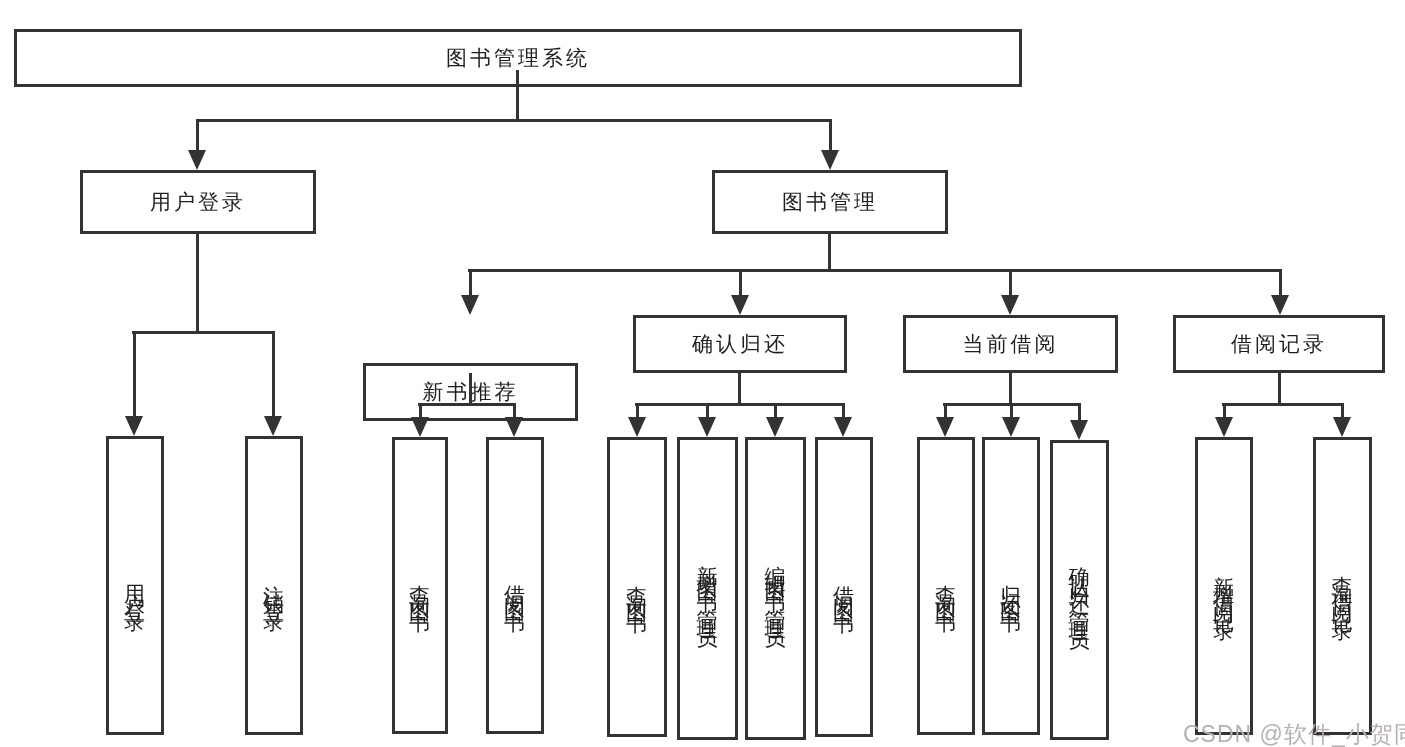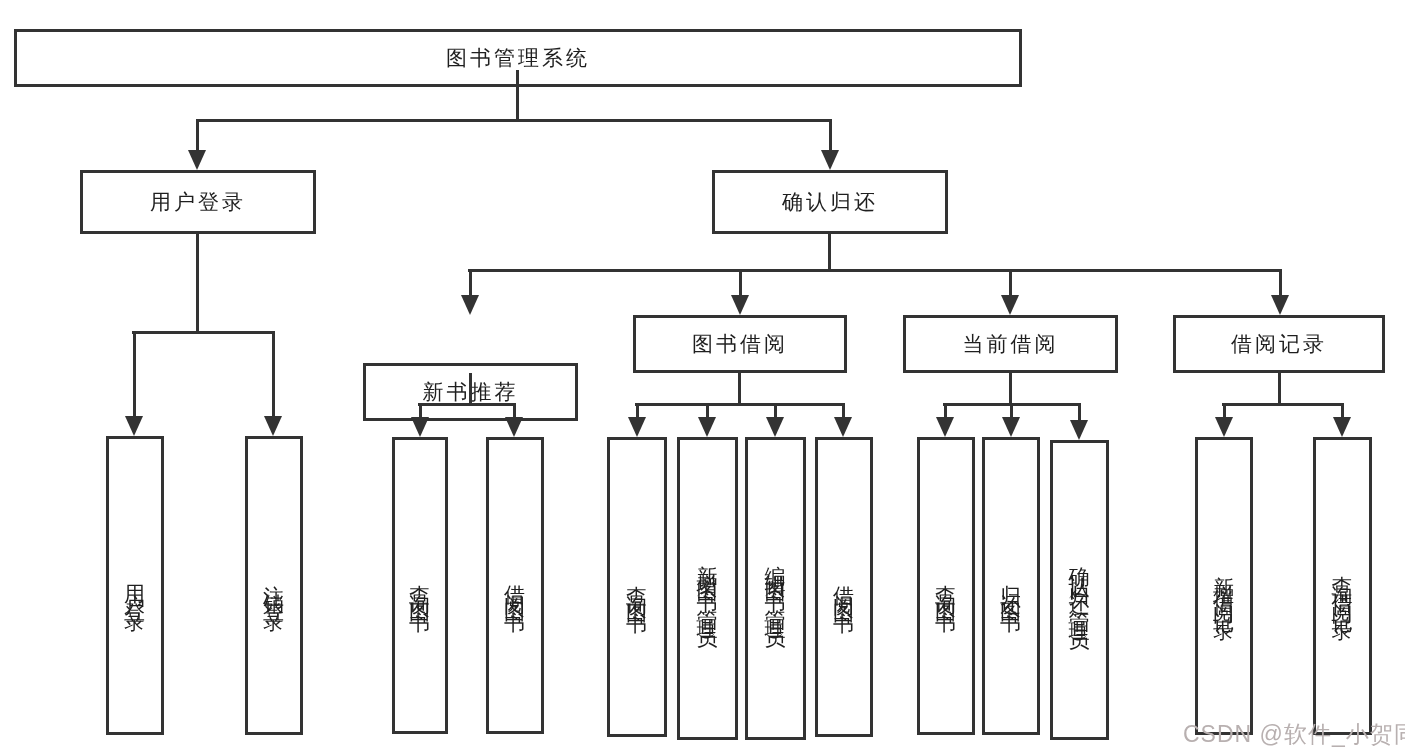--- a/index.html
+++ b/index.html
@@ -70,42 +70,42 @@
   <div class="box" style="left:14px; top:9px; width:1008px; height:58px;margin-top:20px;">图书管理系统</div>
 
   <div class="vline" style="left:516px; top:70px; height:50px;"></div>
   <div class="hline" style="left:196px; top:119px; width:636px;"></div>
   <div class="vline" style="left:196px; top:119px; height:33px;"></div>
   <div class="arrow" style="left:188px; top:150px;"></div>
   <div class="vline" style="left:829px; top:119px; height:33px;"></div>
   <div class="arrow" style="left:821px; top:150px;"></div>
 
   <div class="box" style="left:80px; top:170px; width:236px; height:64px;">用户登录</div>
-  <div class="box" style="left:712px; top:170px; width:236px; height:64px;">确认归还</div>
+  <div class="box" style="left:712px; top:170px; width:236px; height:64px;">图书管理</div>
 
   <div class="vline" style="left:196px; top:234px; height:100px;"></div>
   <div class="hline" style="left:132px; top:331px; width:143px;"></div>
   <div class="vline" style="left:133px; top:331px; height:85px;"></div>
   <div class="arrow" style="left:125px; top:416px;"></div>
   <div class="vline" style="left:272px; top:331px; height:85px;"></div>
   <div class="arrow" style="left:264px; top:416px;"></div>
 
   <div class="vline" style="left:828px; top:234px; height:38px;"></div>
   <div class="hline" style="left:468px; top:269px; width:814px;"></div>
   <div class="vline" style="left:469px; top:269px; height:28px;"></div>
   <div class="arrow" style="left:461px; top:295px;"></div>
   <div class="vline" style="left:739px; top:269px; height:28px;"></div>
   <div class="arrow" style="left:731px; top:295px;"></div>
   <div class="vline" style="left:1009px; top:269px; height:28px;"></div>
   <div class="arrow" style="left:1001px; top:295px;"></div>
   <div class="vline" style="left:1279px; top:269px; height:28px;"></div>
   <div class="arrow" style="left:1271px; top:295px;"></div>
 
   <div class="box" style="left:363px; top:315px; width:215px; height:58px;margin-top:48px;">新书推荐</div>
-  <div class="box" style="left:633px; top:315px; width:214px; height:58px;">图书借阅</div>
+  <div class="box" style="left:633px; top:315px; width:214px; height:58px;">确认归还</div>
   <div class="box" style="left:1173px; top:315px; width:212px; height:58px;">借阅记录</div>
   <div class="box" style="left:903px; top:315px; width:215px; height:58px;">当前借阅</div>
 
   <div class="vline" style="left:469px; top:373px; height:33px;"></div>
   <div class="hline" style="left:418px; top:403px; width:98px;"></div>
   <div class="vline" style="left:419px; top:403px; height:16px;"></div>
   <div class="arrow" style="left:411px; top:417px;"></div>
   <div class="vline" style="left:513px; top:403px; height:16px;"></div>
   <div class="arrow" style="left:505px; top:417px;"></div>
 

